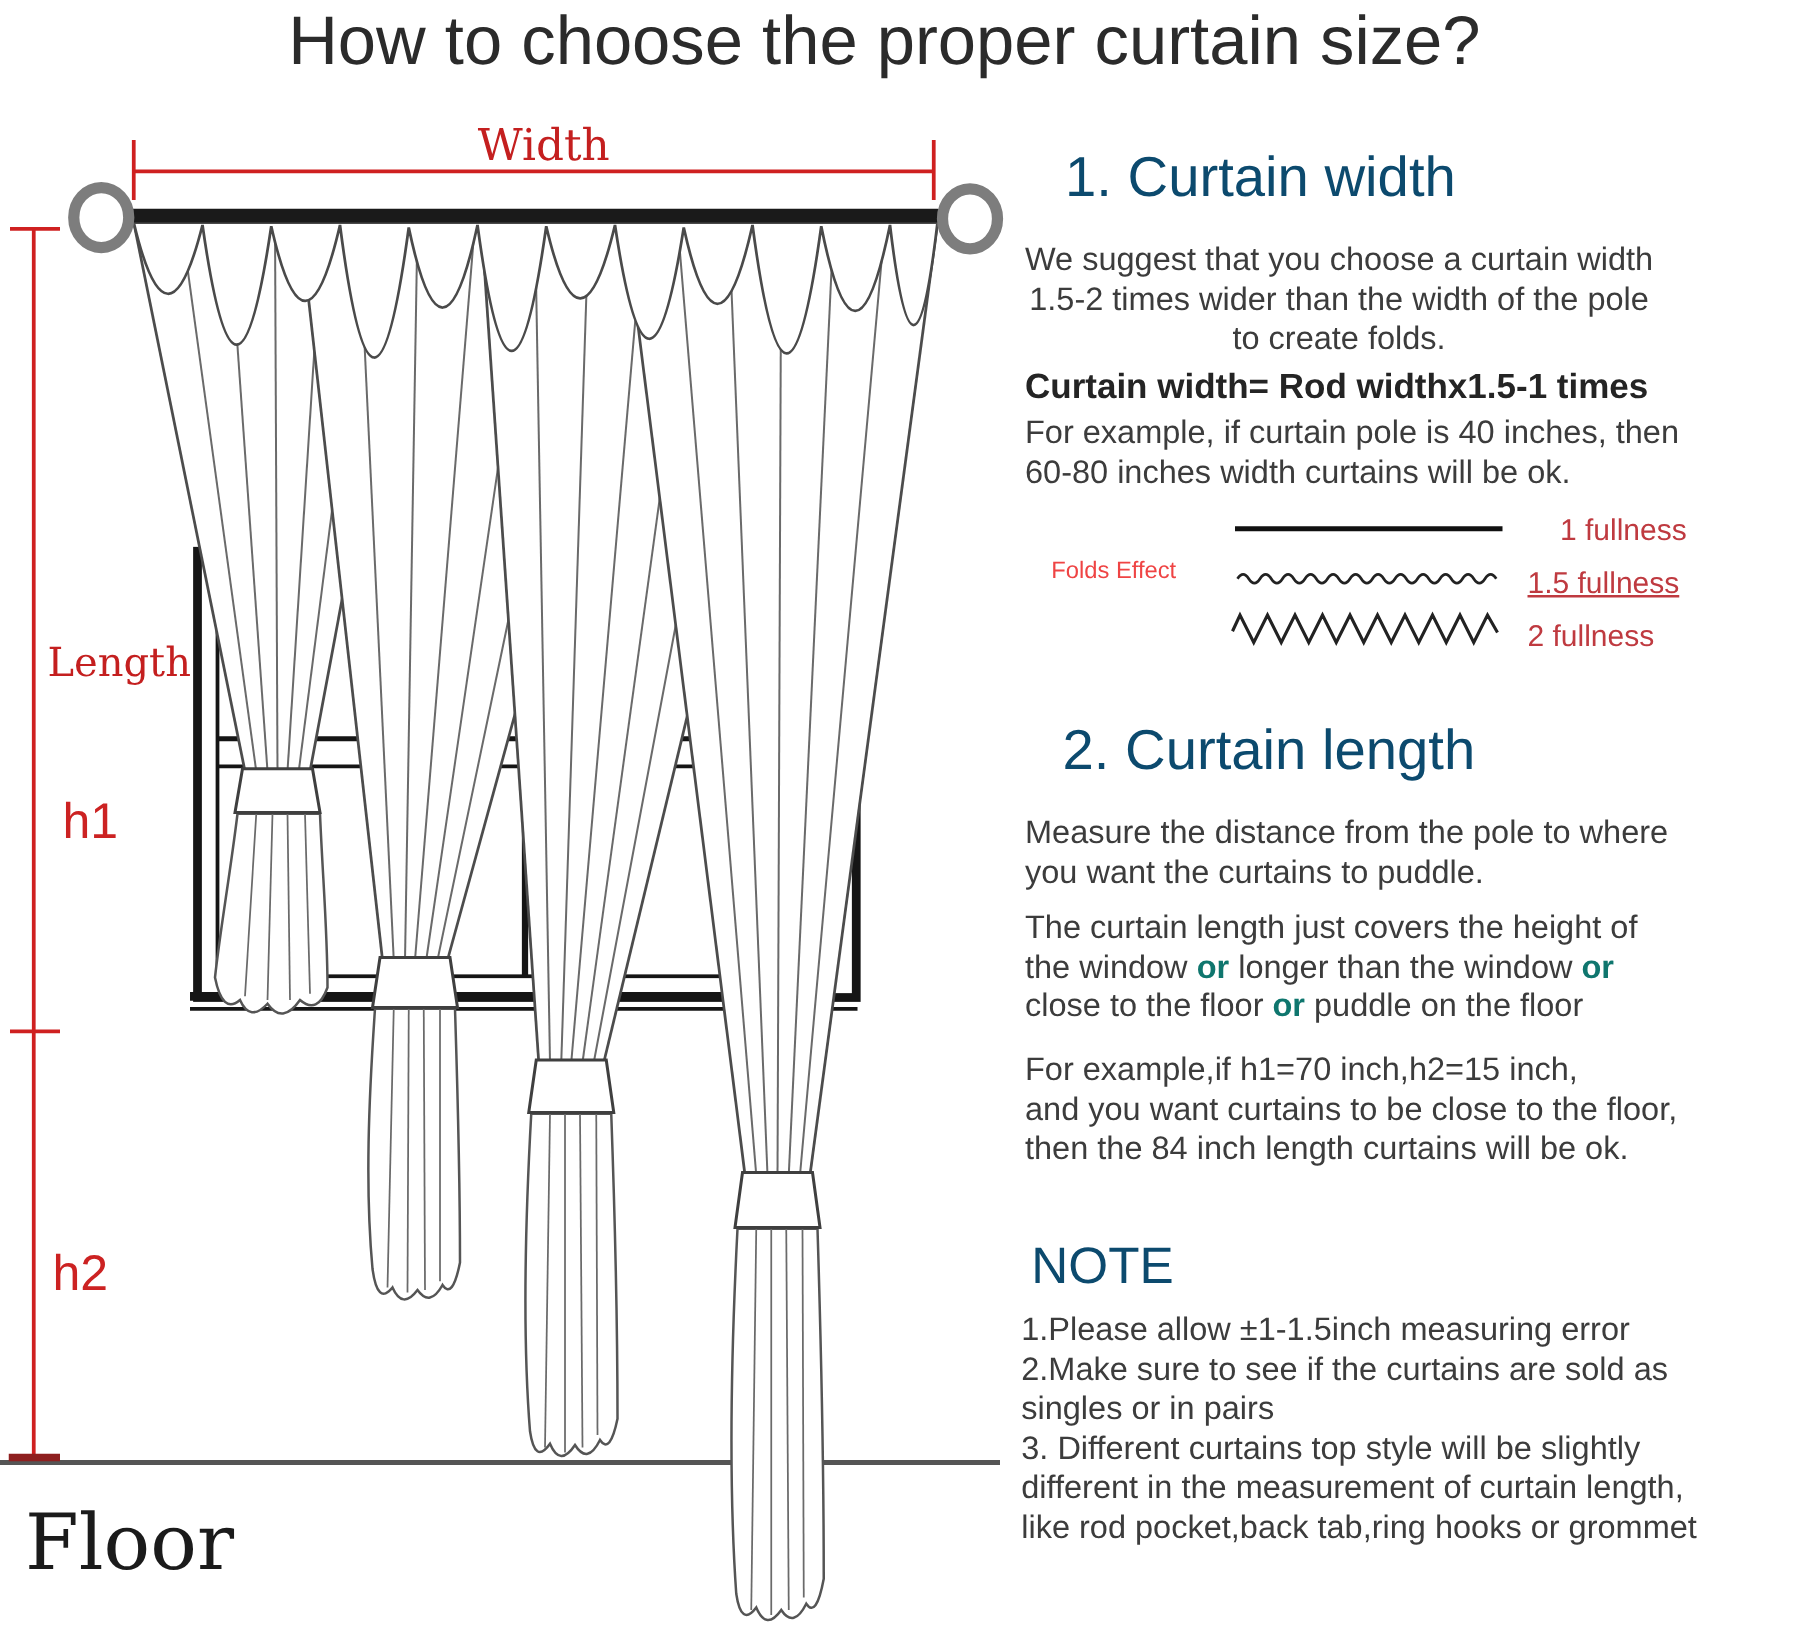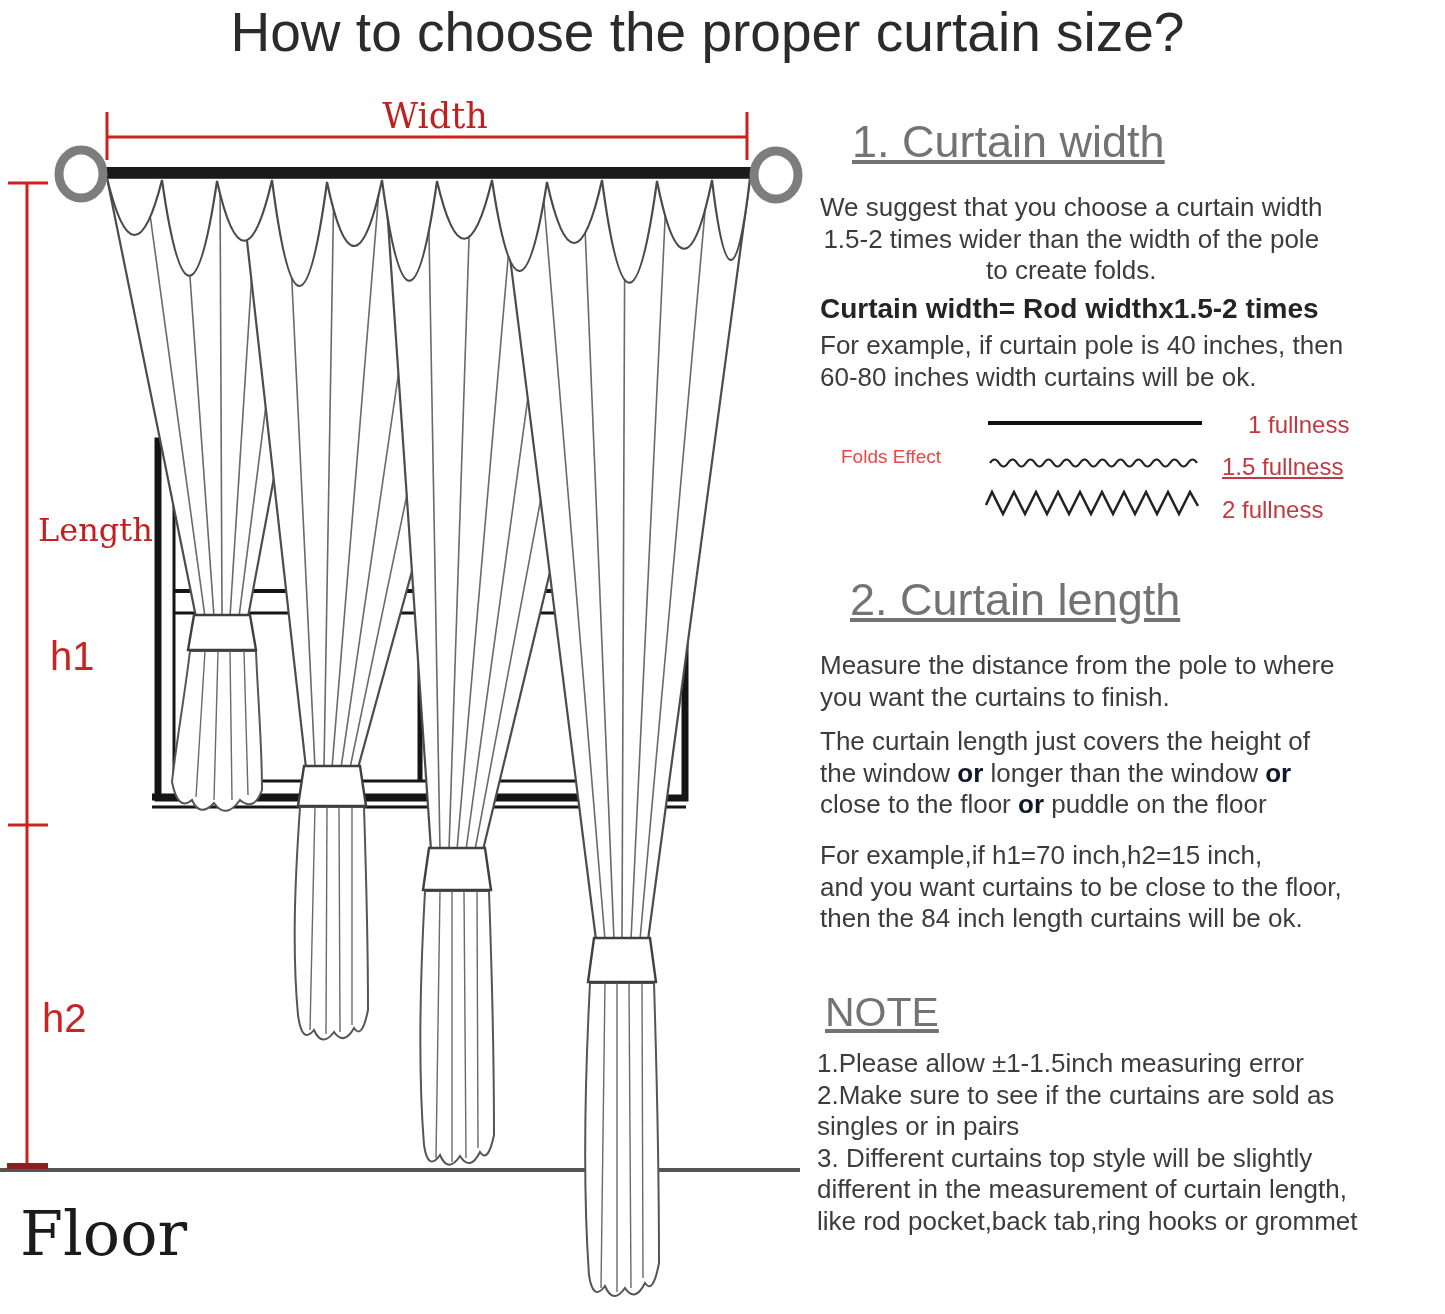--- a/index.html
+++ b/index.html
@@ -1,26 +1,26 @@
 <!DOCTYPE html>
 <html><head>
 <meta charset="utf-8">
 <style>
   html,body{margin:0;padding:0;background:#ffffff;}
   .page{position:relative;width:1445px;height:1314px;background:#fff;overflow:hidden;
         font-family:"Liberation Sans",sans-serif;}
   .abs{position:absolute;}
   .title{position:absolute;top:0;left:0;width:1415px;text-align:center;
          font-size:55px;line-height:64px;color:#2b2b2b;white-space:pre;}
-  .h2{position:absolute;font-size:45px;line-height:52px;color:#737373;white-space:pre;text-decoration:underline;}
+  .h2{position:absolute;font-size:45px;line-height:52px;color:#0c4a6e;white-space:pre;}
   .body-text{position:absolute;font-size:26px;line-height:31.5px;color:#3c3c3c;white-space:pre;}
   .formula{position:absolute;font-size:28px;line-height:34px;font-weight:bold;color:#242424;white-space:pre;}
   .folds-label{position:absolute;font-size:19px;color:#ef4444;white-space:pre;}
   .red-label{position:absolute;font-size:24px;line-height:28px;color:#bf3a40;white-space:pre;}
-  .or{font-weight:bold;color:#0f172a;}
+  .or{font-weight:bold;color:#0f766e;}
   svg text{user-select:none;}
 </style>
 </head>
 <body>
 
 <div class="page">
 
   <div class="title">How to choose the proper curtain size?</div>
 
   <svg class="abs" style="left:0;top:0;" width="810" height="1314" viewBox="0 0 810 1314">
@@ -154,41 +154,41 @@
     <text x="42" y="1032" fill="#cc2222" font-family="Liberation Sans, sans-serif" font-size="40">h2</text>
     <text x="20" y="1255" fill="#1b1b1b" font-family="DejaVu Serif, serif" font-size="62">Floor</text>
   </svg>
 
   <div class="h2" style="left:852px;top:116px;">1. Curtain width</div>
 
   <div class="body-text" style="left:820px;top:192px;text-align:center;">We suggest that you choose a curtain width
 1.5-2 times wider than the width of the pole
 to create folds.</div>
 
-  <div class="formula" style="left:820px;top:292px;">Curtain width= Rod widthx1.5-2 times</div>
+  <div class="formula" style="left:820px;top:292px;">Curtain width= Rod widthx1.5-1 times</div>
 
   <div class="body-text" style="left:820px;top:330px;">For example, if curtain pole is 40 inches, then
 60-80 inches width curtains will be ok.</div>
 
   <div class="folds-label" style="left:841px;top:446px;">Folds Effect</div>
 
   <svg class="abs" style="left:980px;top:406px;" width="232" height="118" viewBox="0 0 232 118">
     <line x1="8" y1="17" x2="222" y2="17" stroke="#111111" stroke-width="4"></line>
     <path fill="none" stroke="#222222" stroke-width="2.2" d="M10,57 q4.5,-7 9,0 t9,0 t9,0 t9,0 t9,0 t9,0 t9,0 t9,0 t9,0 t9,0 t9,0 t9,0 t9,0 t9,0 t9,0 t9,0 t9,0 t9,0 t9,0 t9,0 t9,0 t9,0 t9,0"></path>
     <path fill="none" stroke="#222222" stroke-width="2.5" d="M6,99 L12,86 L23,108 L34,86 L45,108 L56,86 L67,108 L78,86 L89,108 L100,86 L111,108 L122,86 L133,108 L144,86 L155,108 L166,86 L177,108 L188,86 L199,108 L210,86 L218,100"></path>
   </svg>
 
   <div class="red-label" style="left:1222px;top:411px;margin-left:26px;">1 fullness</div>
   <div class="red-label" style="left:1222px;top:453px;text-decoration:underline;">1.5 fullness</div>
   <div class="red-label" style="left:1222px;top:496px;">2 fullness</div>
 
   <div class="h2" style="left:850px;top:574px;">2. Curtain length</div>
 
   <div class="body-text" style="left:820px;top:650px;">Measure the distance from the pole to where
-you want the curtains to finish.</div>
+you want the curtains to puddle.</div>
 
   <div class="body-text" style="left:820px;top:726px;white-space:normal;width:620px;">
     <div>The curtain length just covers the height of</div>
     <div><span>the window </span><span class="or">or</span><span> longer than the window </span><span class="or">or</span></div>
     <div><span>close to the floor </span><span class="or">or</span><span> puddle on the floor</span></div>
   </div>
 
   <div class="body-text" style="left:820px;top:840px;">For example,if h1=70 inch,h2=15 inch,
 and you want curtains to be close to the floor,
 then the 84 inch length curtains will be ok.</div>

